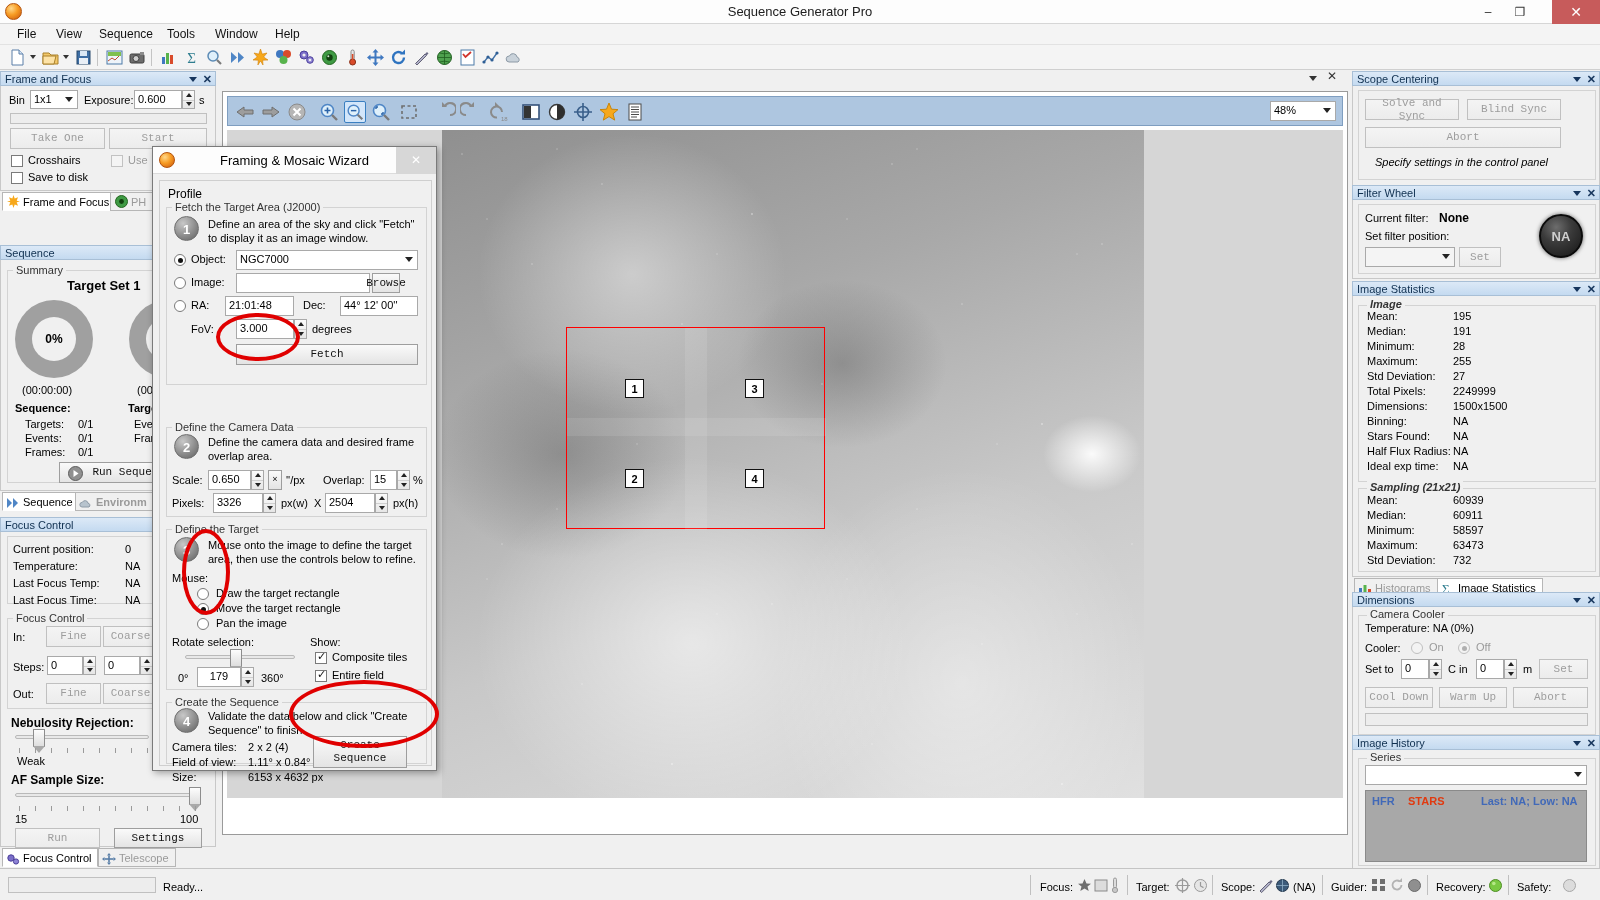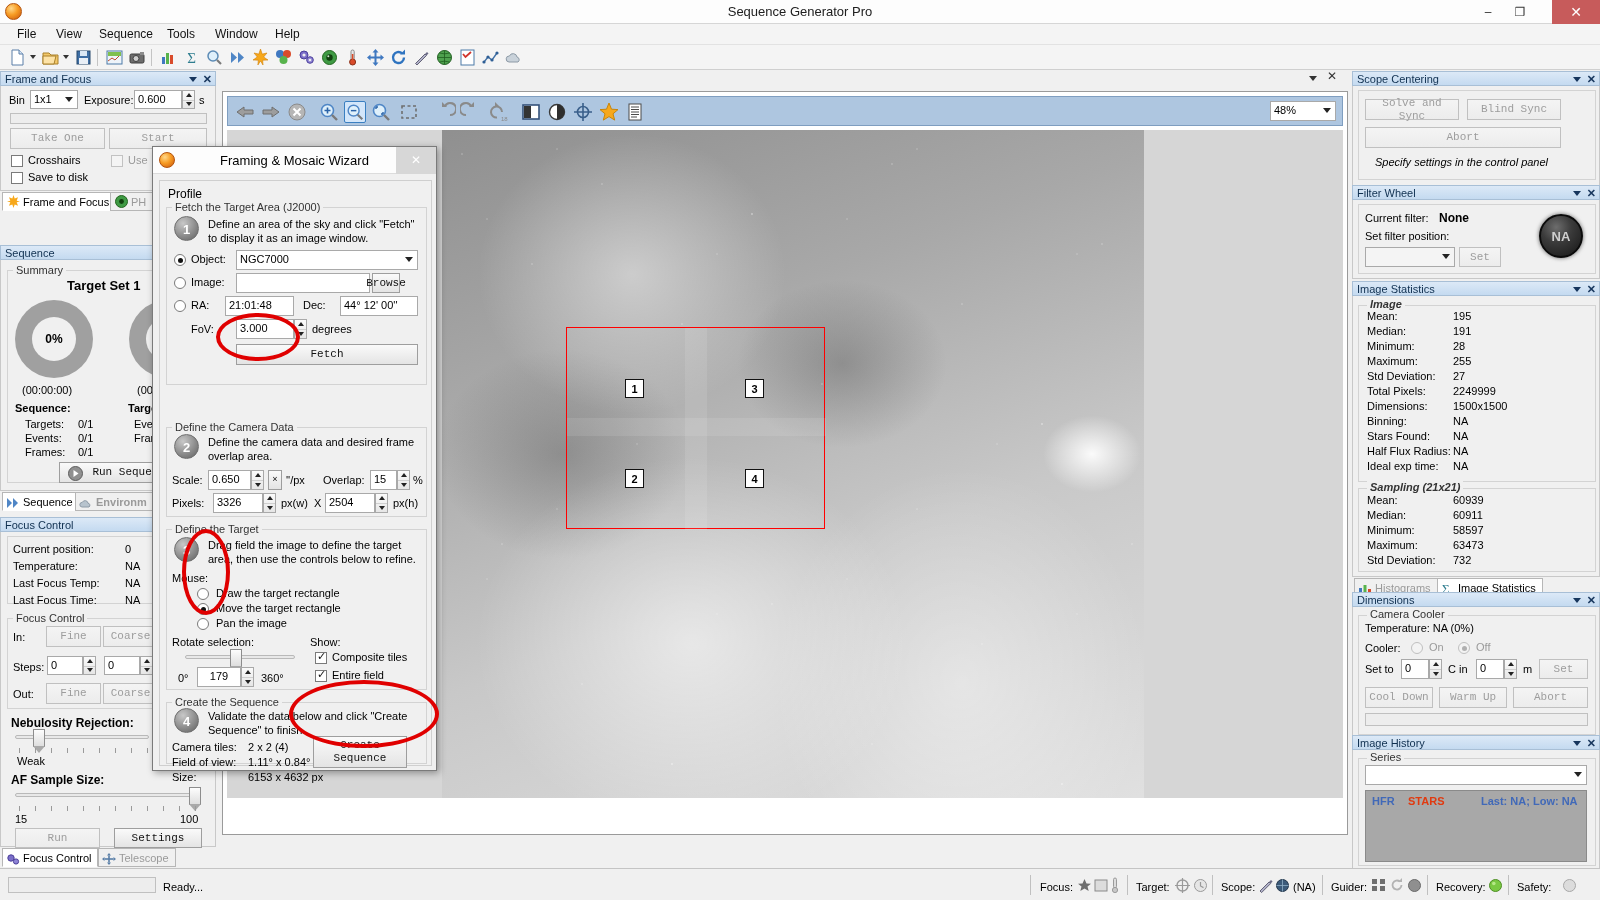--- a/index.html
+++ b/index.html
@@ -781,21 +781,21 @@
       <div class="spin" style="left:215px;top:312px;height:20px;">
           <span class="up"></span>
           <span class="mid"></span>
           <span class="dn"></span>
         </div>
       <div class="lbl" style="left:233px;top:316px;">px(h)</div>
 
       <div class="grp" style="left:6px;top:348px;width:261px;height:161px;"></div>
       <div class="grplbl" style="left:12px;top:342px;">Define the Target</div>
       <div class="stepnum" style="left:14px;top:356px;">3</div>
-      <div class="lbl" style="left:48px;top:358px;">Drag field the image to define the target</div>
+      <div class="lbl" style="left:48px;top:358px;">Mouse onto the image to define the target</div>
       <div class="lbl" style="left:48px;top:372px;">area, then use the controls below to refine.</div>
 
       <div class="lbl" style="left:12px;top:391px;">Mouse:</div>
       <div class="radio" style="left:37px;top:407px;"></div>
       <div class="lbl" style="left:56px;top:406px;">Draw the target rectangle</div>
       <div class="radio sel" style="left:37px;top:422px;"></div>
       <div class="lbl" style="left:56px;top:421px;">Move the target rectangle</div>
       <div class="radio" style="left:37px;top:437px;"></div>
       <div class="lbl" style="left:56px;top:436px;">Pan the image</div>
 

